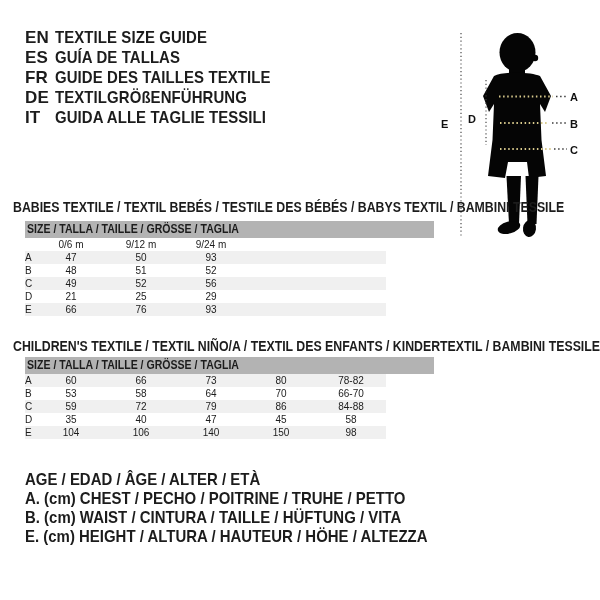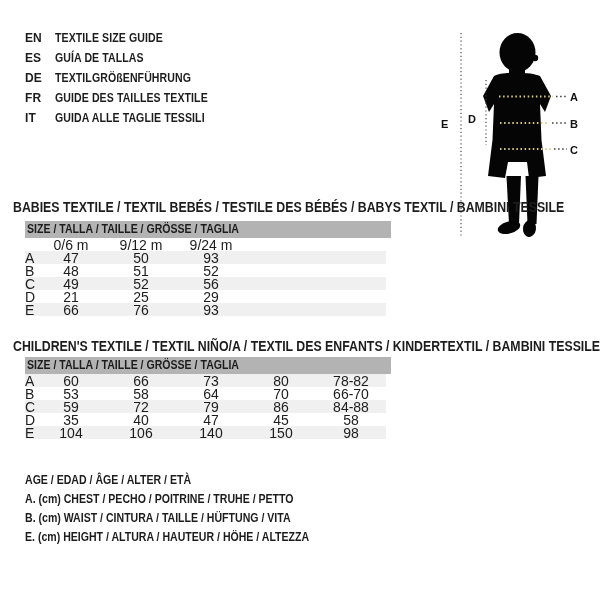--- a/index.html
+++ b/index.html
@@ -5,38 +5,38 @@
   * { margin:0; padding:0; box-sizing:border-box; }
   html,body { width:600px; height:600px; background:#ffffff; }
   body { font-family:"Liberation Sans", sans-serif; color:#1c1c1c;
          -webkit-font-smoothing:antialiased; }
   .stage { position:relative; width:600px; height:600px; overflow:hidden; background:#fff; }
 
   .cond { display:inline-block; transform:scaleX(0.88); transform-origin:0 50%; white-space:nowrap; }
 
   
   .langs { position:absolute; left:25px; top:28px; }
-  .lang-row { display:flex; height:20px; align-items:center; font-weight:700; font-size:12px; letter-spacing:0.1px; }
+  .lang-row { display:flex; height:20px; align-items:center; font-weight:700; font-size:17px; letter-spacing:0.1px; }
   .lang-code { width:30px; flex:0 0 30px; }
 
   
   .sec-title { position:absolute; left:13px; font-weight:700; font-size:14px; }
 
   
-  .size-bar { position:absolute; left:25px; width:366px; height:17px; line-height:17px;
+  .size-bar { position:absolute; left:25px; width:409px; height:17px; line-height:17px;
               font-weight:700; font-size:12px; padding-left:2px; }
 
   
-  .tbl { position:absolute; left:25px; width:361px; font-size:14px; }
+  .tbl { position:absolute; left:25px; width:361px; font-size:10px; }
   .trow { display:flex; height:13px; align-items:center; }
   .trow .lbl { width:11px; flex:0 0 11px; text-align:left; }
   .trow .cell { width:70px; flex:0 0 70px; text-align:center; }
 
   
-  .legend { position:absolute; left:25px; top:470px; font-weight:700; font-size:12px; }
+  .legend { position:absolute; left:25px; top:470px; font-weight:700; font-size:17px; }
   .legend-line { height:19px; display:flex; align-items:center; }
 
   
   .diagram { position:absolute; left:430px; top:10px; width:170px; height:230px; }
   .diagram text { font-family:"Liberation Sans", sans-serif; font-weight:700; font-size:11px; fill:#111; }
 </style>
 </head>
 <body>
 
 <div class="stage">
@@ -44,26 +44,26 @@
   <div class="langs">
     <div class="lang-row">
       <span class="lang-code">EN</span>
       <span class="cond">TEXTILE SIZE GUIDE</span>
     </div>
     <div class="lang-row">
       <span class="lang-code">ES</span>
       <span class="cond">GUÍA DE TALLAS</span>
     </div>
     <div class="lang-row">
+      <span class="lang-code">FR</span>
+      <span class="cond">GUIDE DES TAILLES TEXTILE</span>
+    </div>
+    <div class="lang-row">
       <span class="lang-code">DE</span>
       <span class="cond">TEXTILGRÖßENFÜHRUNG</span>
-    </div>
-    <div class="lang-row">
-      <span class="lang-code">FR</span>
-      <span class="cond">GUIDE DES TAILLES TEXTILE</span>
     </div>
     <div class="lang-row">
       <span class="lang-code">IT</span>
       <span class="cond">GUIDA ALLE TAGLIE TESSILI</span>
     </div>
   </div>
 
   <svg class="diagram" viewBox="430 10 170 230">
     <g fill="#050505">
       <ellipse cx="517.5" cy="52.5" rx="18" ry="19.5"></ellipse>

